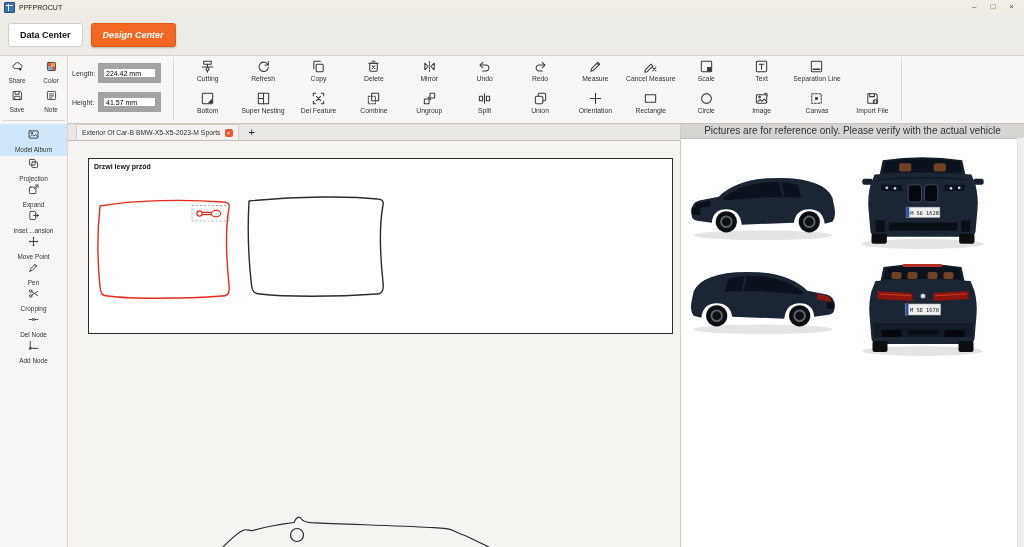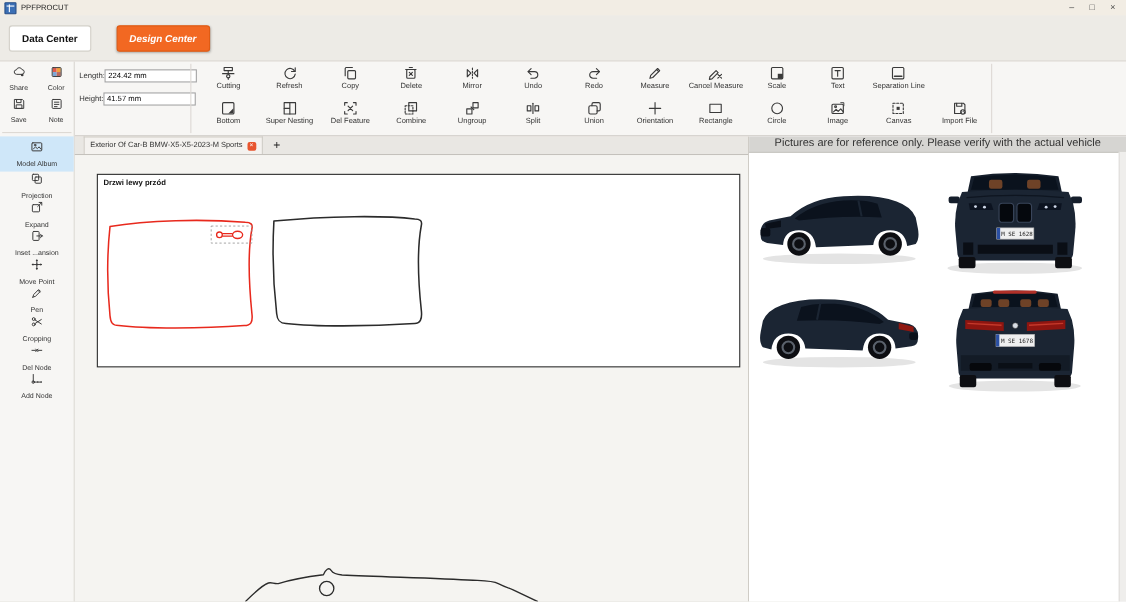--- a/index.html
+++ b/index.html
@@ -7,30 +7,30 @@
 
   
   .titlebar{position:absolute;left:0;top:0;width:1024px;height:14px;background:#f2ede4;display:flex;align-items:center;font-size:7px;color:#222;}
   .app-ico{width:9px;height:9px;margin:0 4px 0 4px;background:#3b6fb5;border:1px solid #274e86;border-radius:1px;position:relative;}
   .app-ico:before{content:"";position:absolute;left:1px;top:2px;right:1px;height:1px;background:#fff;}
   .app-ico:after{content:"";position:absolute;left:3px;top:1px;width:1px;bottom:1px;background:#fff;}
   .win-controls{margin-left:auto;display:flex;gap:14px;padding-right:10px;color:#444;font-size:8px;line-height:14px;}
   .win-controls span{cursor:default;}
 
   
-  .navtabs{position:absolute;left:0;top:14px;width:1024px;height:42px;background:#edebe6;border-bottom:1px solid #d7d4cd;display:flex;align-items:center;padding-left:8px;box-sizing:border-box;gap:23px;}
+  .navtabs{position:absolute;left:0;top:14px;width:1024px;height:42px;background:#edebe6;border-bottom:1px solid #d7d4cd;display:flex;align-items:center;padding-left:8px;box-sizing:border-box;gap:8px;}
   .navbtn{font-size:9px;font-weight:bold;padding:6px 11px;border-radius:3px;border:1px solid #d2cfc8;background:#fff;color:#111;}
   .navbtn.active{background:#f26822;border-color:#e05b14;color:#fff;box-shadow:0 1px 2px rgba(0,0,0,.25);font-style:italic;}
 
   
   .toolbar{position:absolute;left:68px;top:56px;width:956px;height:68px;background:#f7f6f4;border-bottom:1px solid #c9c6c1;box-sizing:border-box;}
   .props{position:absolute;left:4px;top:7px;width:98px;}
   .prop-row{display:flex;align-items:center;margin-bottom:9px;}
   .prop-row label{font-size:7px;color:#333;width:26px;}
-  .prop-row input{width:84px;height:12px;font-size:7px;border:1px solid #a3a3a3;background:#fff;padding:4px 2px;box-sizing:border-box;font-family:"Liberation Sans",sans-serif;}
+  .prop-row input{width:63px;height:12px;font-size:7px;border:6px solid #a3a3a3;background:#fff;padding:4px 2px;box-sizing:border-box;font-family:"Liberation Sans",sans-serif;}
   .vdiv{position:absolute;top:2px;bottom:2px;width:1px;background:#ddd9d4;}
   .toolrow{position:absolute;left:112px;display:flex;}
   .toolrow.r1{top:3px;}
   .toolrow.r2{top:35px;}
   .tbtn{width:55.4px;height:30px;display:flex;flex-direction:column;align-items:center;justify-content:flex-start;color:#3a3a3a;cursor:default;}
   .tbtn svg{display:block;}
   .tlabel{font-size:6.8px;color:#333;margin-top:1px;white-space:nowrap;}
 
   
   .sidebar{position:absolute;left:0;top:56px;width:68px;height:491px;background:#f7f6f4;border-right:1px solid #d9d6d1;box-sizing:border-box;}

